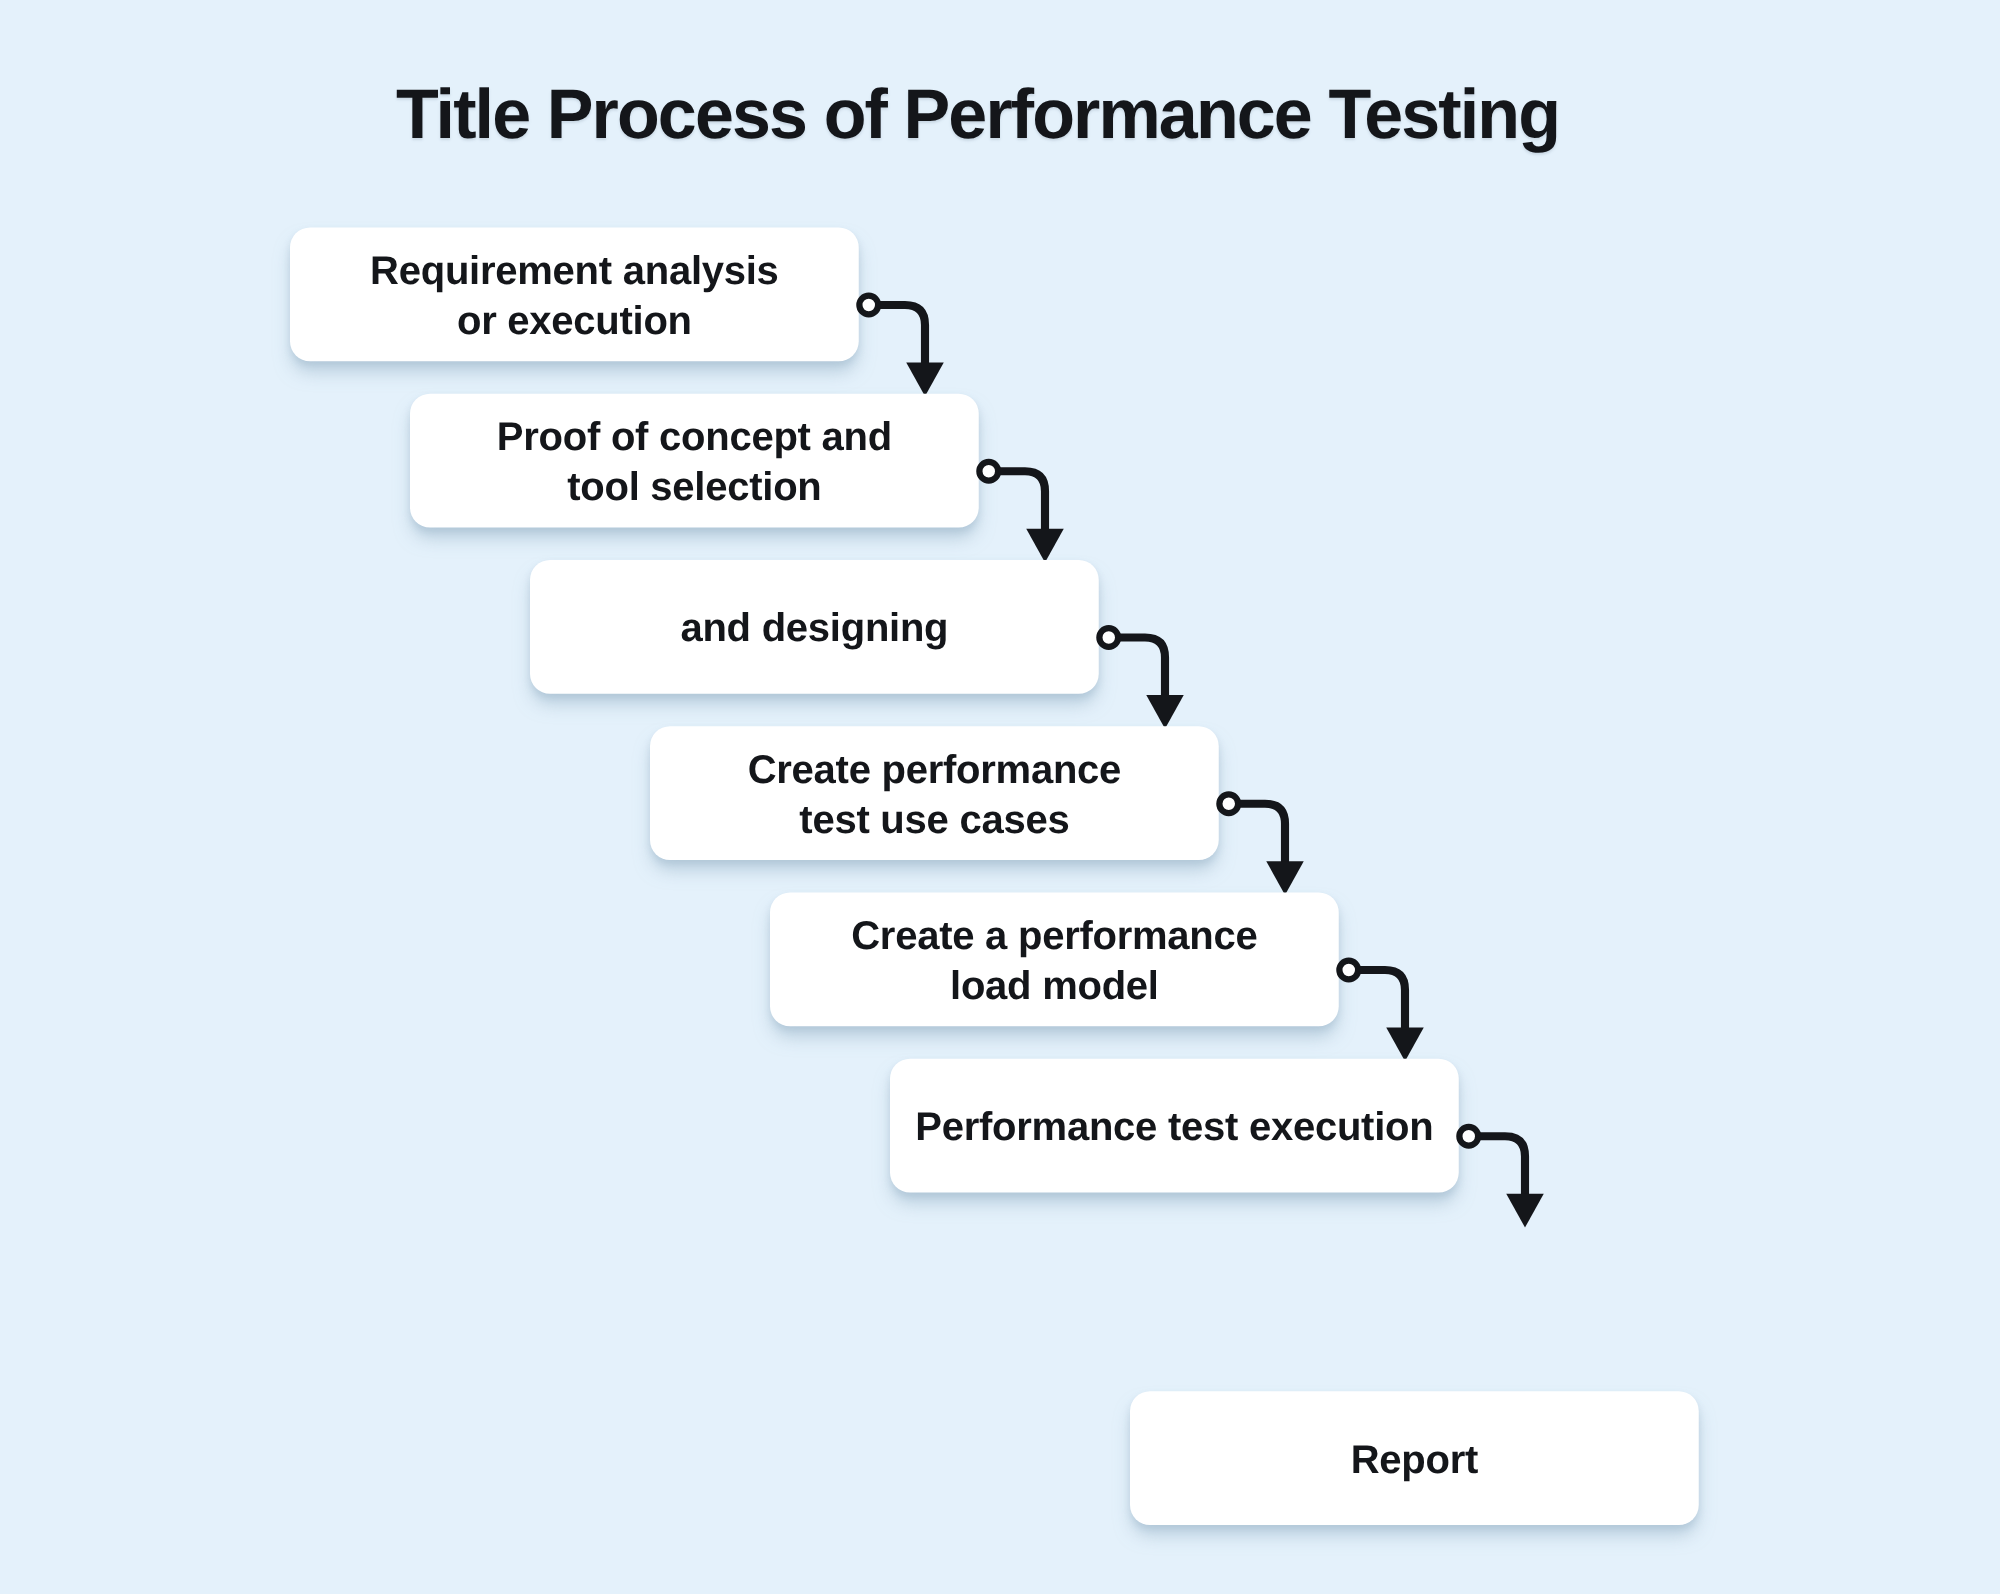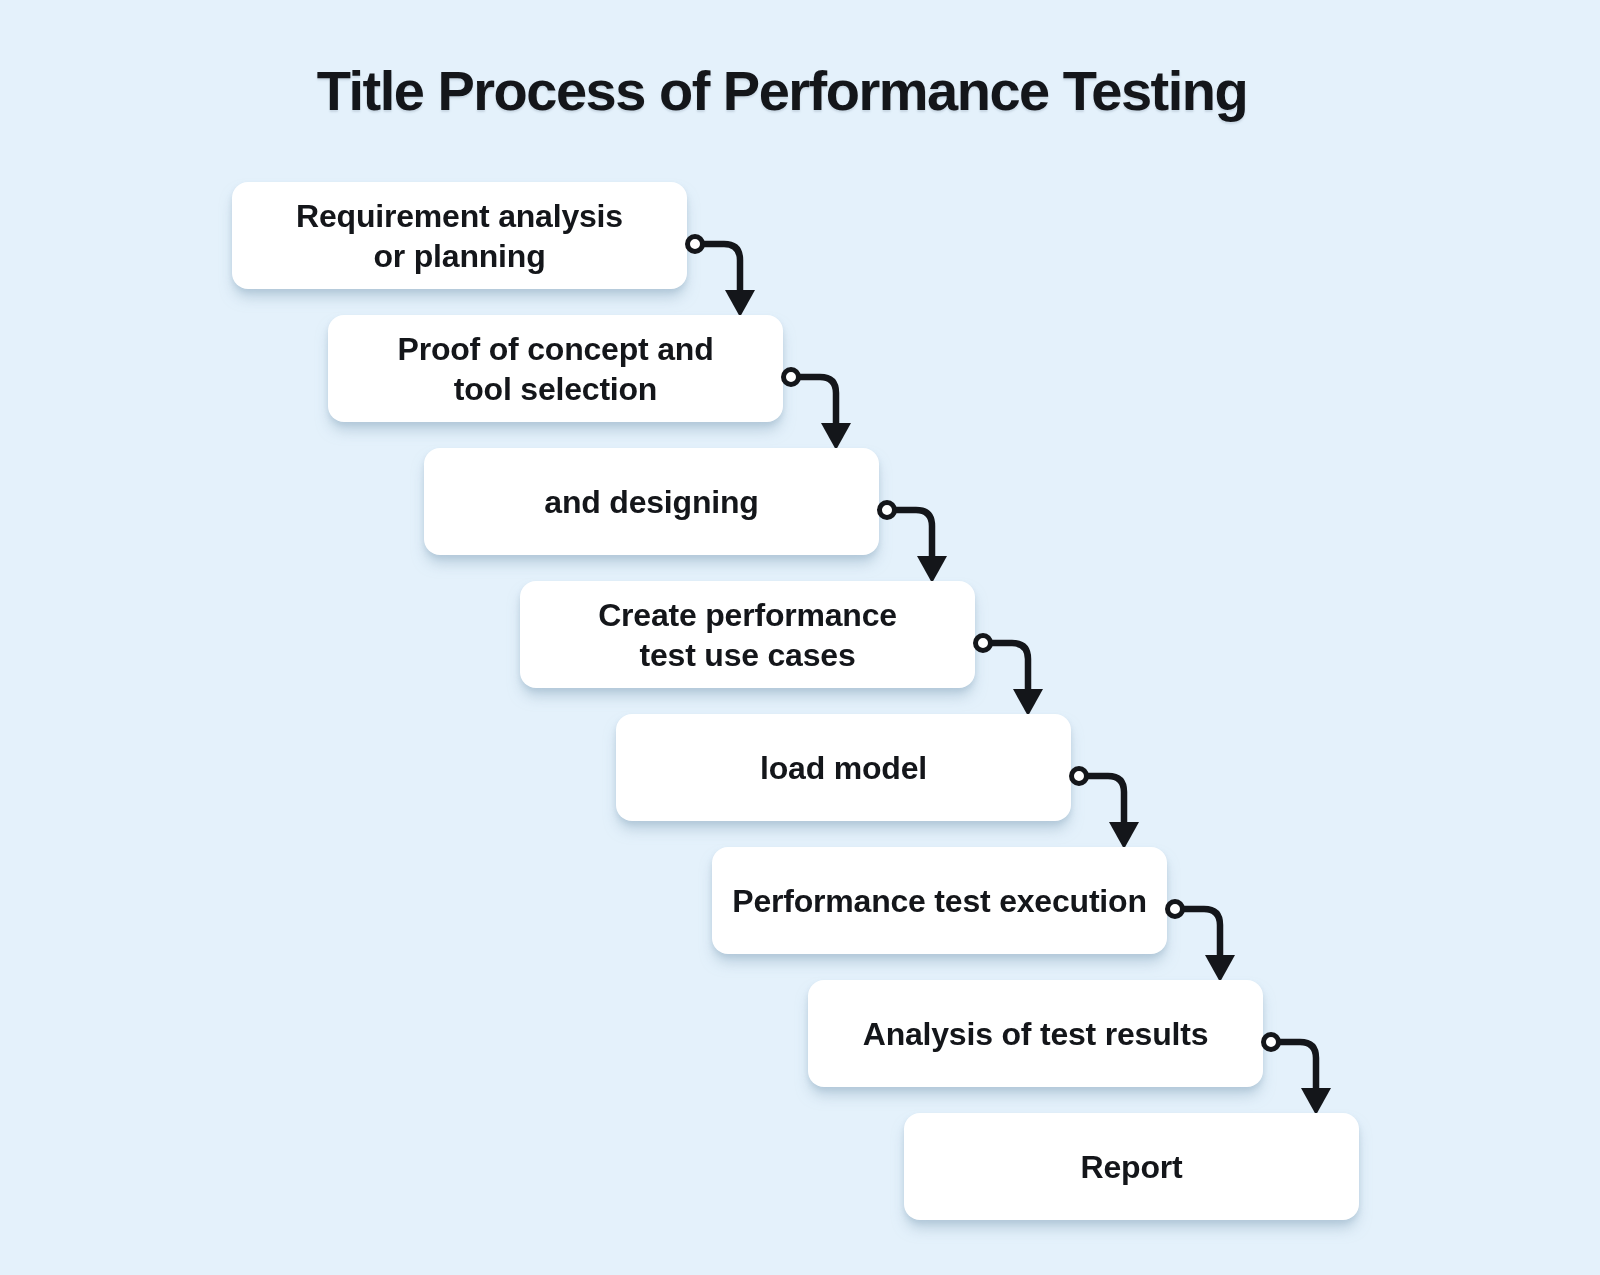--- a/index.html
+++ b/index.html
@@ -90,21 +90,21 @@
 </head>
 <body>
 
 <div class="canvas">
 
   <h1 class="title">Title Process of Performance Testing</h1>
 
   <div class="step s0">
     <div class="step-label">
       <span>Requirement analysis</span>
-      <span>or planning</span>
+      <span>or execution</span>
     </div>
     <svg class="connector" viewBox="0 0 90 100">
       <circle class="dot" cx="17" cy="18" r="7.5"></circle>
       <path class="elbow" d="M25 18 L46 18 Q62 18 62 34 L62 66"></path>
       <polygon class="head" points="47,64 77,64 62,91"></polygon>
     </svg>
   </div>
 
   <div class="step s1">
     <div class="step-label">
@@ -136,20 +136,21 @@
     </div>
     <svg class="connector" viewBox="0 0 90 100">
       <circle class="dot" cx="17" cy="18" r="7.5"></circle>
       <path class="elbow" d="M25 18 L46 18 Q62 18 62 34 L62 66"></path>
       <polygon class="head" points="47,64 77,64 62,91"></polygon>
     </svg>
   </div>
 
   <div class="step s4">
     <div class="step-label">
+      <span>Create a performance</span>
       <span>load model</span>
     </div>
     <svg class="connector" viewBox="0 0 90 100">
       <circle class="dot" cx="17" cy="18" r="7.5"></circle>
       <path class="elbow" d="M25 18 L46 18 Q62 18 62 34 L62 66"></path>
       <polygon class="head" points="47,64 77,64 62,91"></polygon>
     </svg>
   </div>
 
   <div class="step s5">
@@ -157,31 +158,20 @@
       <span>Performance test execution</span>
       <span></span>
     </div>
     <svg class="connector" viewBox="0 0 90 100">
       <circle class="dot" cx="17" cy="18" r="7.5"></circle>
       <path class="elbow" d="M25 18 L46 18 Q62 18 62 34 L62 66"></path>
       <polygon class="head" points="47,64 77,64 62,91"></polygon>
     </svg>
   </div>
 
-  <div class="step s6">
-    <div class="step-label">
-      <span>Analysis of test results</span>
-      <span></span>
-    </div>
-    <svg class="connector" viewBox="0 0 90 100">
-      <circle class="dot" cx="17" cy="18" r="7.5"></circle>
-      <path class="elbow" d="M25 18 L46 18 Q62 18 62 34 L62 66"></path>
-      <polygon class="head" points="47,64 77,64 62,91"></polygon>
-    </svg>
-  </div>
 
   <div class="step s7">
     <div class="step-label">
       <span>Report</span>
       <span></span>
     </div>
   </div>
 
 </div>
 

